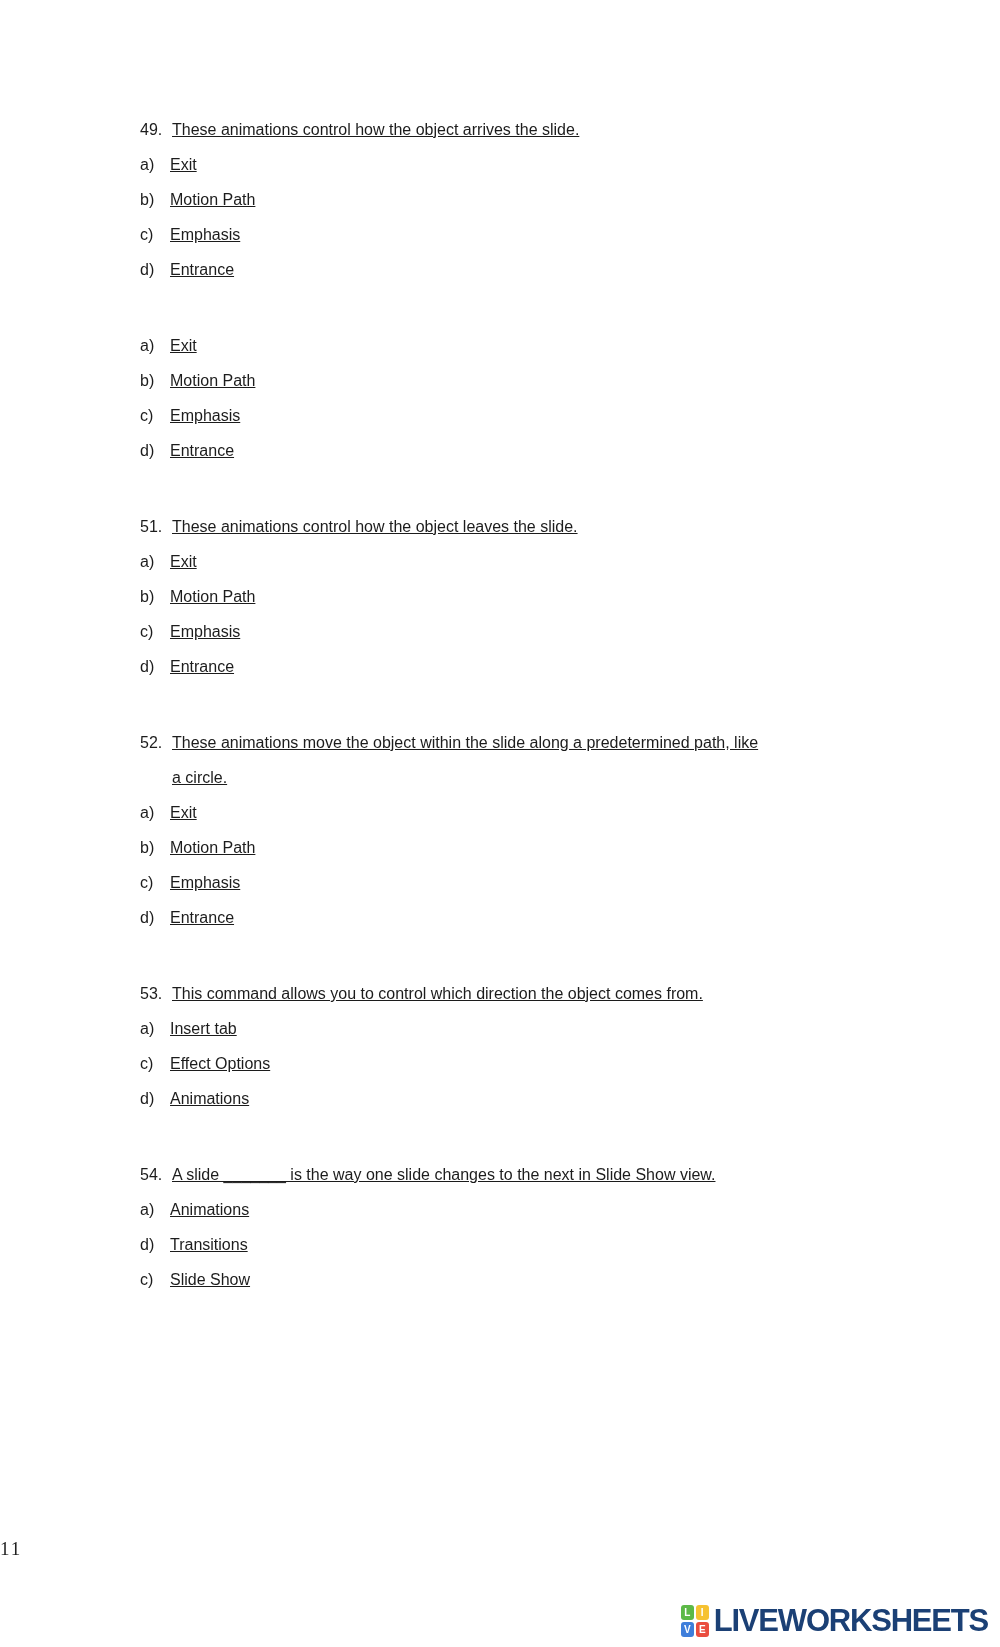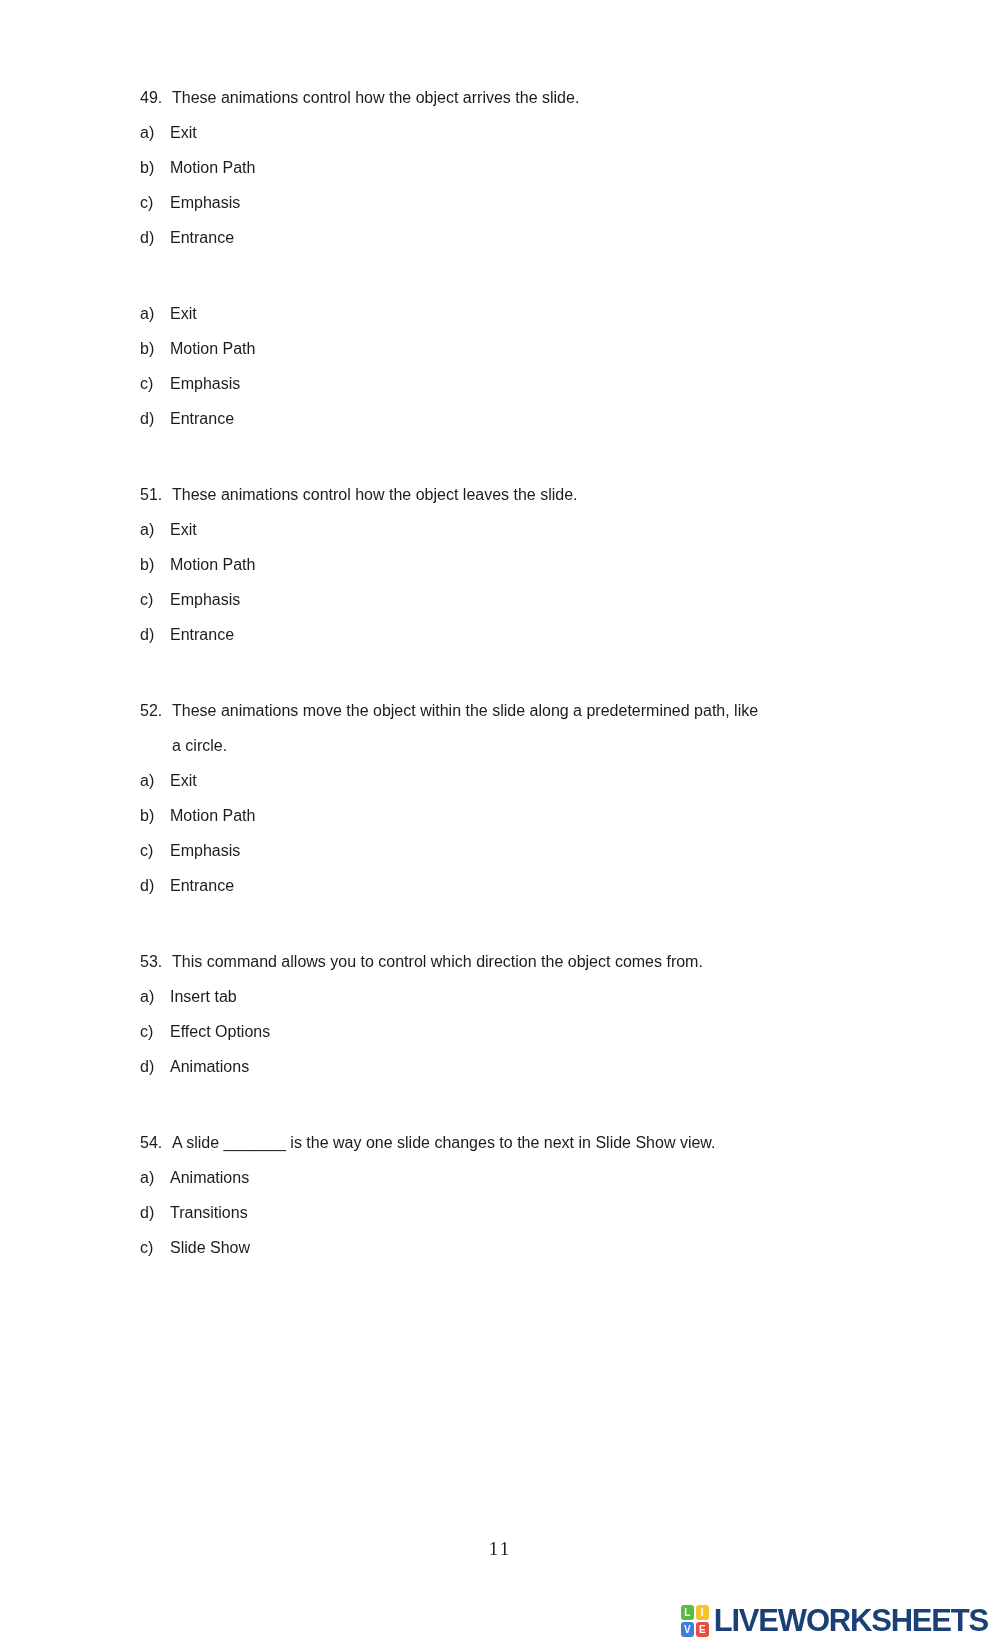--- a/index.html
+++ b/index.html
@@ -6,41 +6,40 @@
   html, body { margin: 0; padding: 0; }
   body {
     width: 1000px;
     height: 1647px;
     background: #ffffff;
     font-family: "Liberation Sans", sans-serif;
     color: #1c1c1c;
     position: relative;
     overflow: hidden;
   }
-  .content { padding: 80px 40px 0 140px; }
+  .content { padding: 112px 40px 0 140px; text-decoration: underline; }
   .question { margin-bottom: 41px; }
   .q-line {
     font-size: 16px;
     line-height: 35px;
     white-space: nowrap;
   }
   .q-num { display: inline-block; width: 32px; }
   .q-cont { padding-left: 32px; }
   .opt {
     font-size: 16px;
     line-height: 35px;
     white-space: nowrap;
   }
   .opt-letter { display: inline-block; width: 30px; }
   .page-number {
     position: absolute;
     top: 1538px;
     left: 0;
     width: 100%;
-    text-align: center;
     font-family: "Liberation Serif", serif;
     font-size: 19px;
     letter-spacing: 2px;
     color: #1f1f1f;
   }
   .footer-logo {
     position: absolute;
     top: 1603px;
     right: 12px;
     display: flex;

